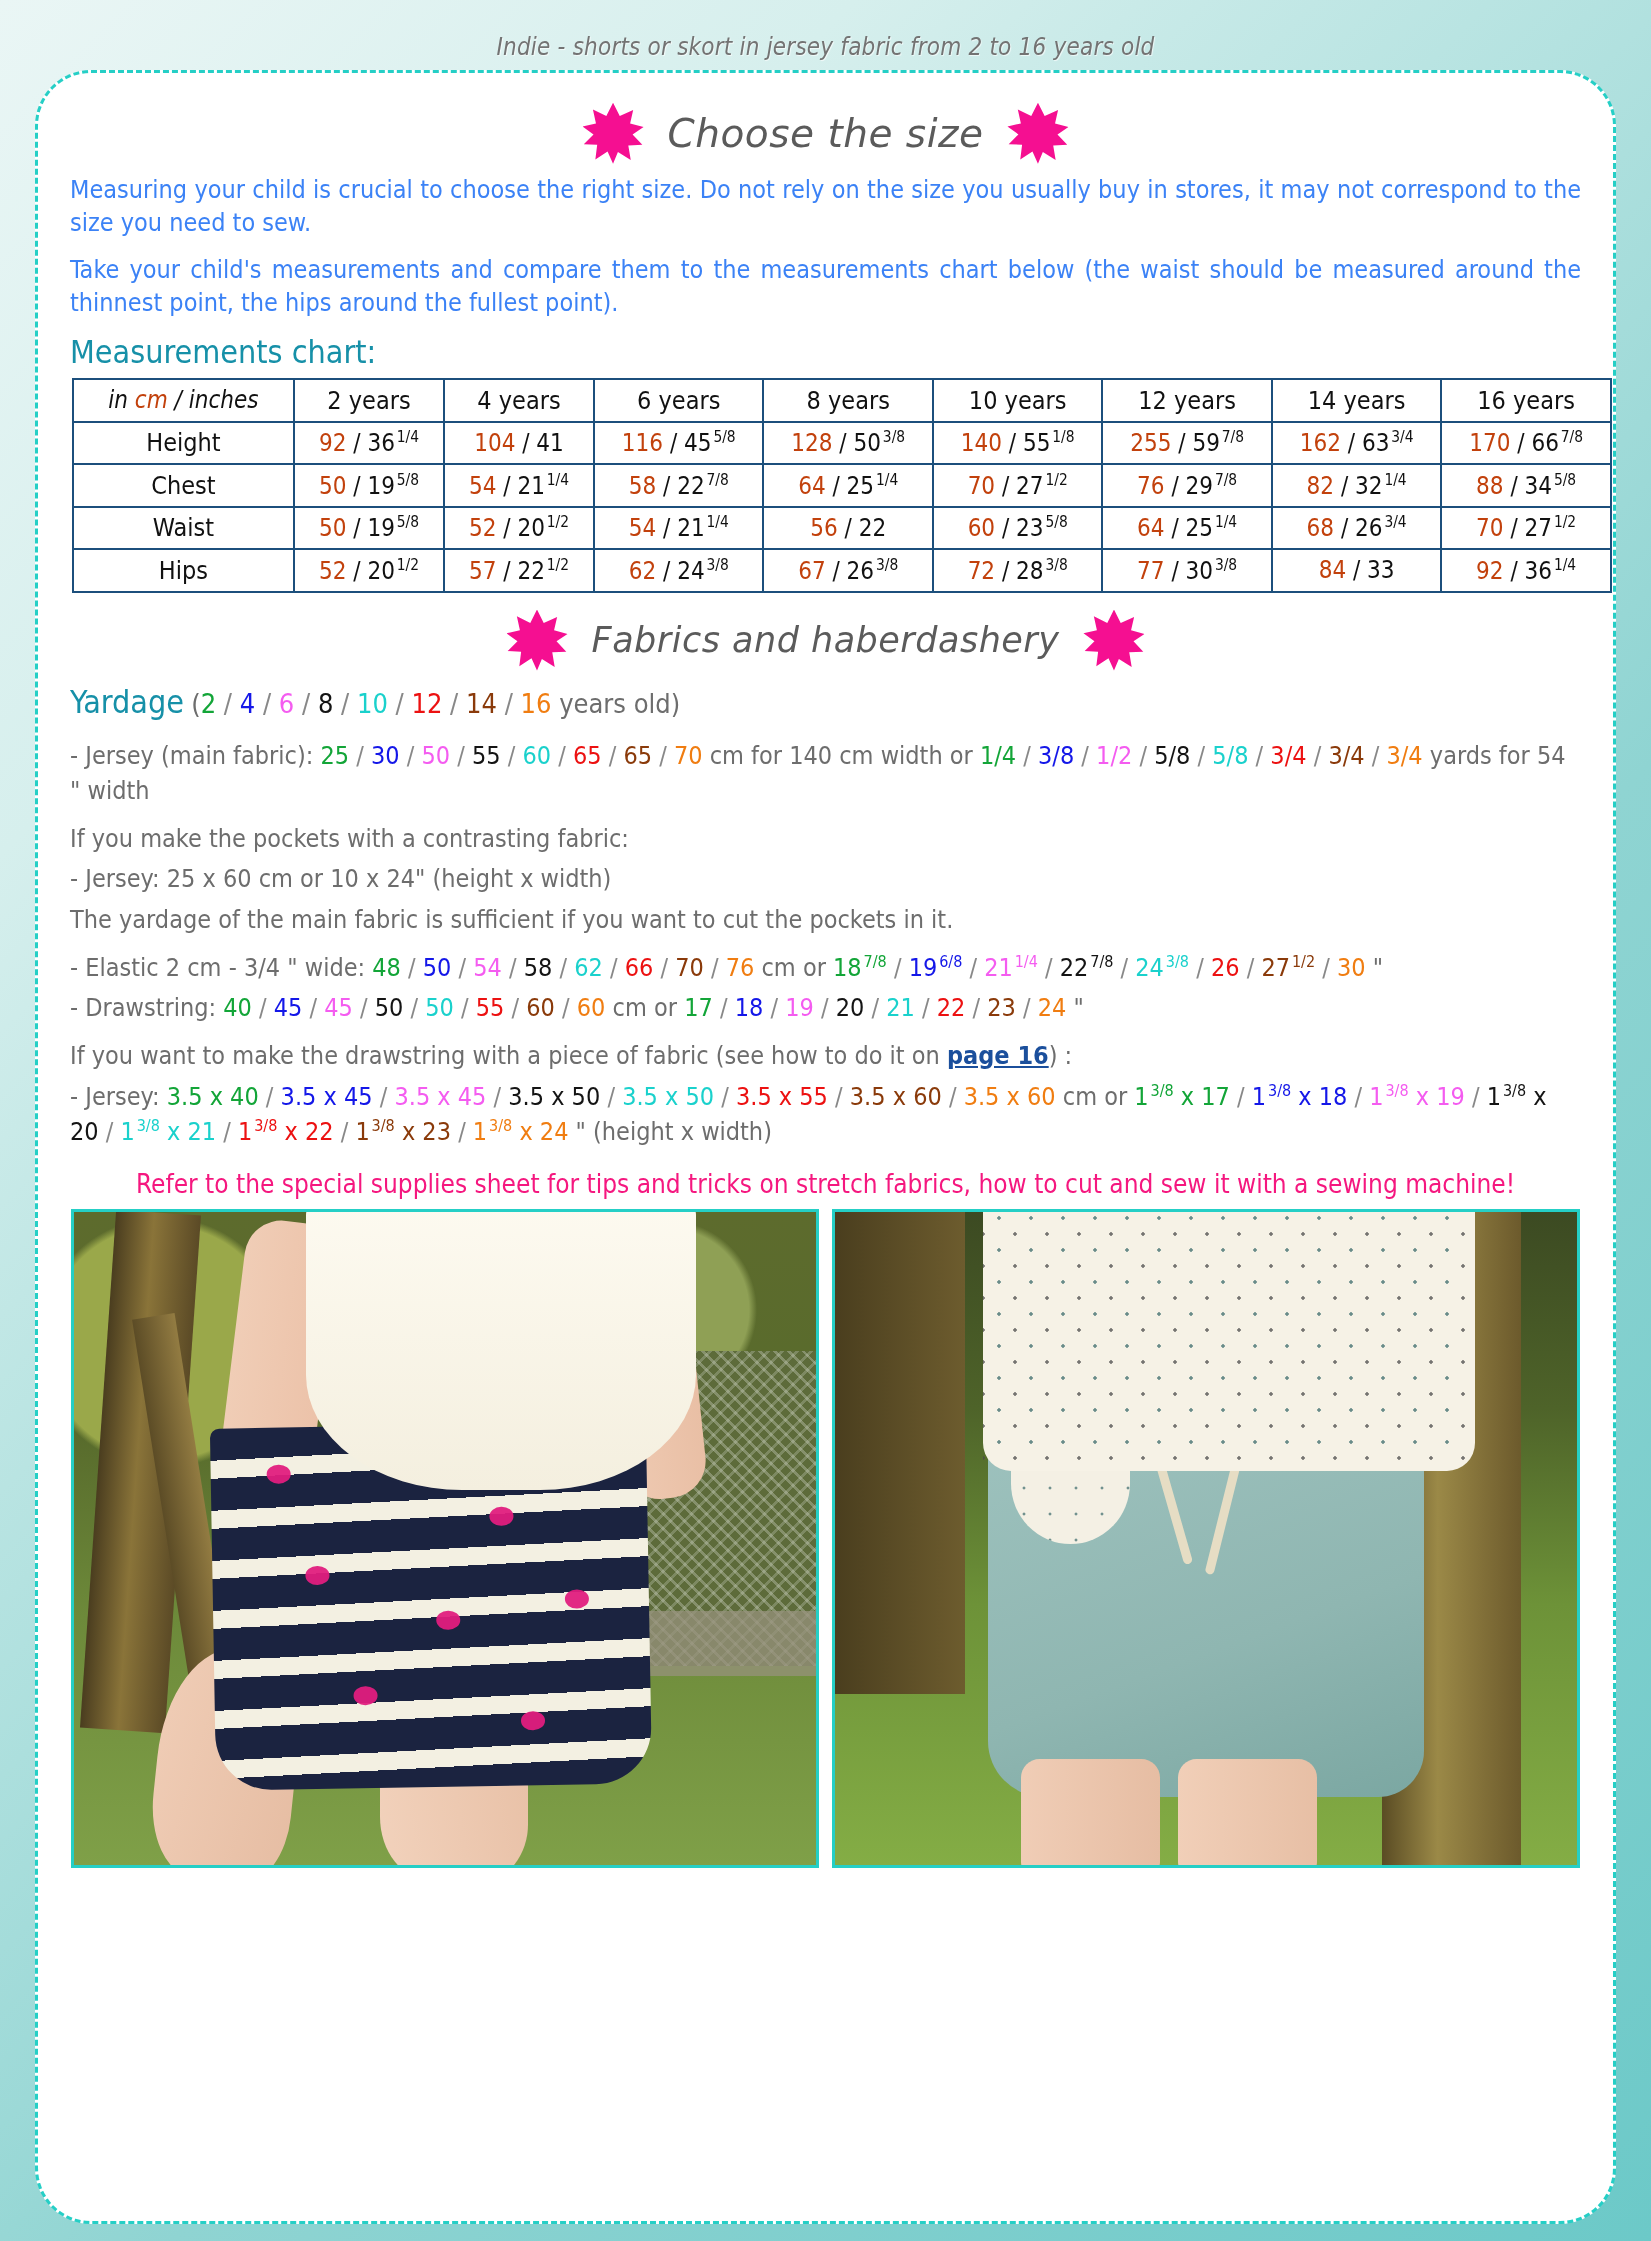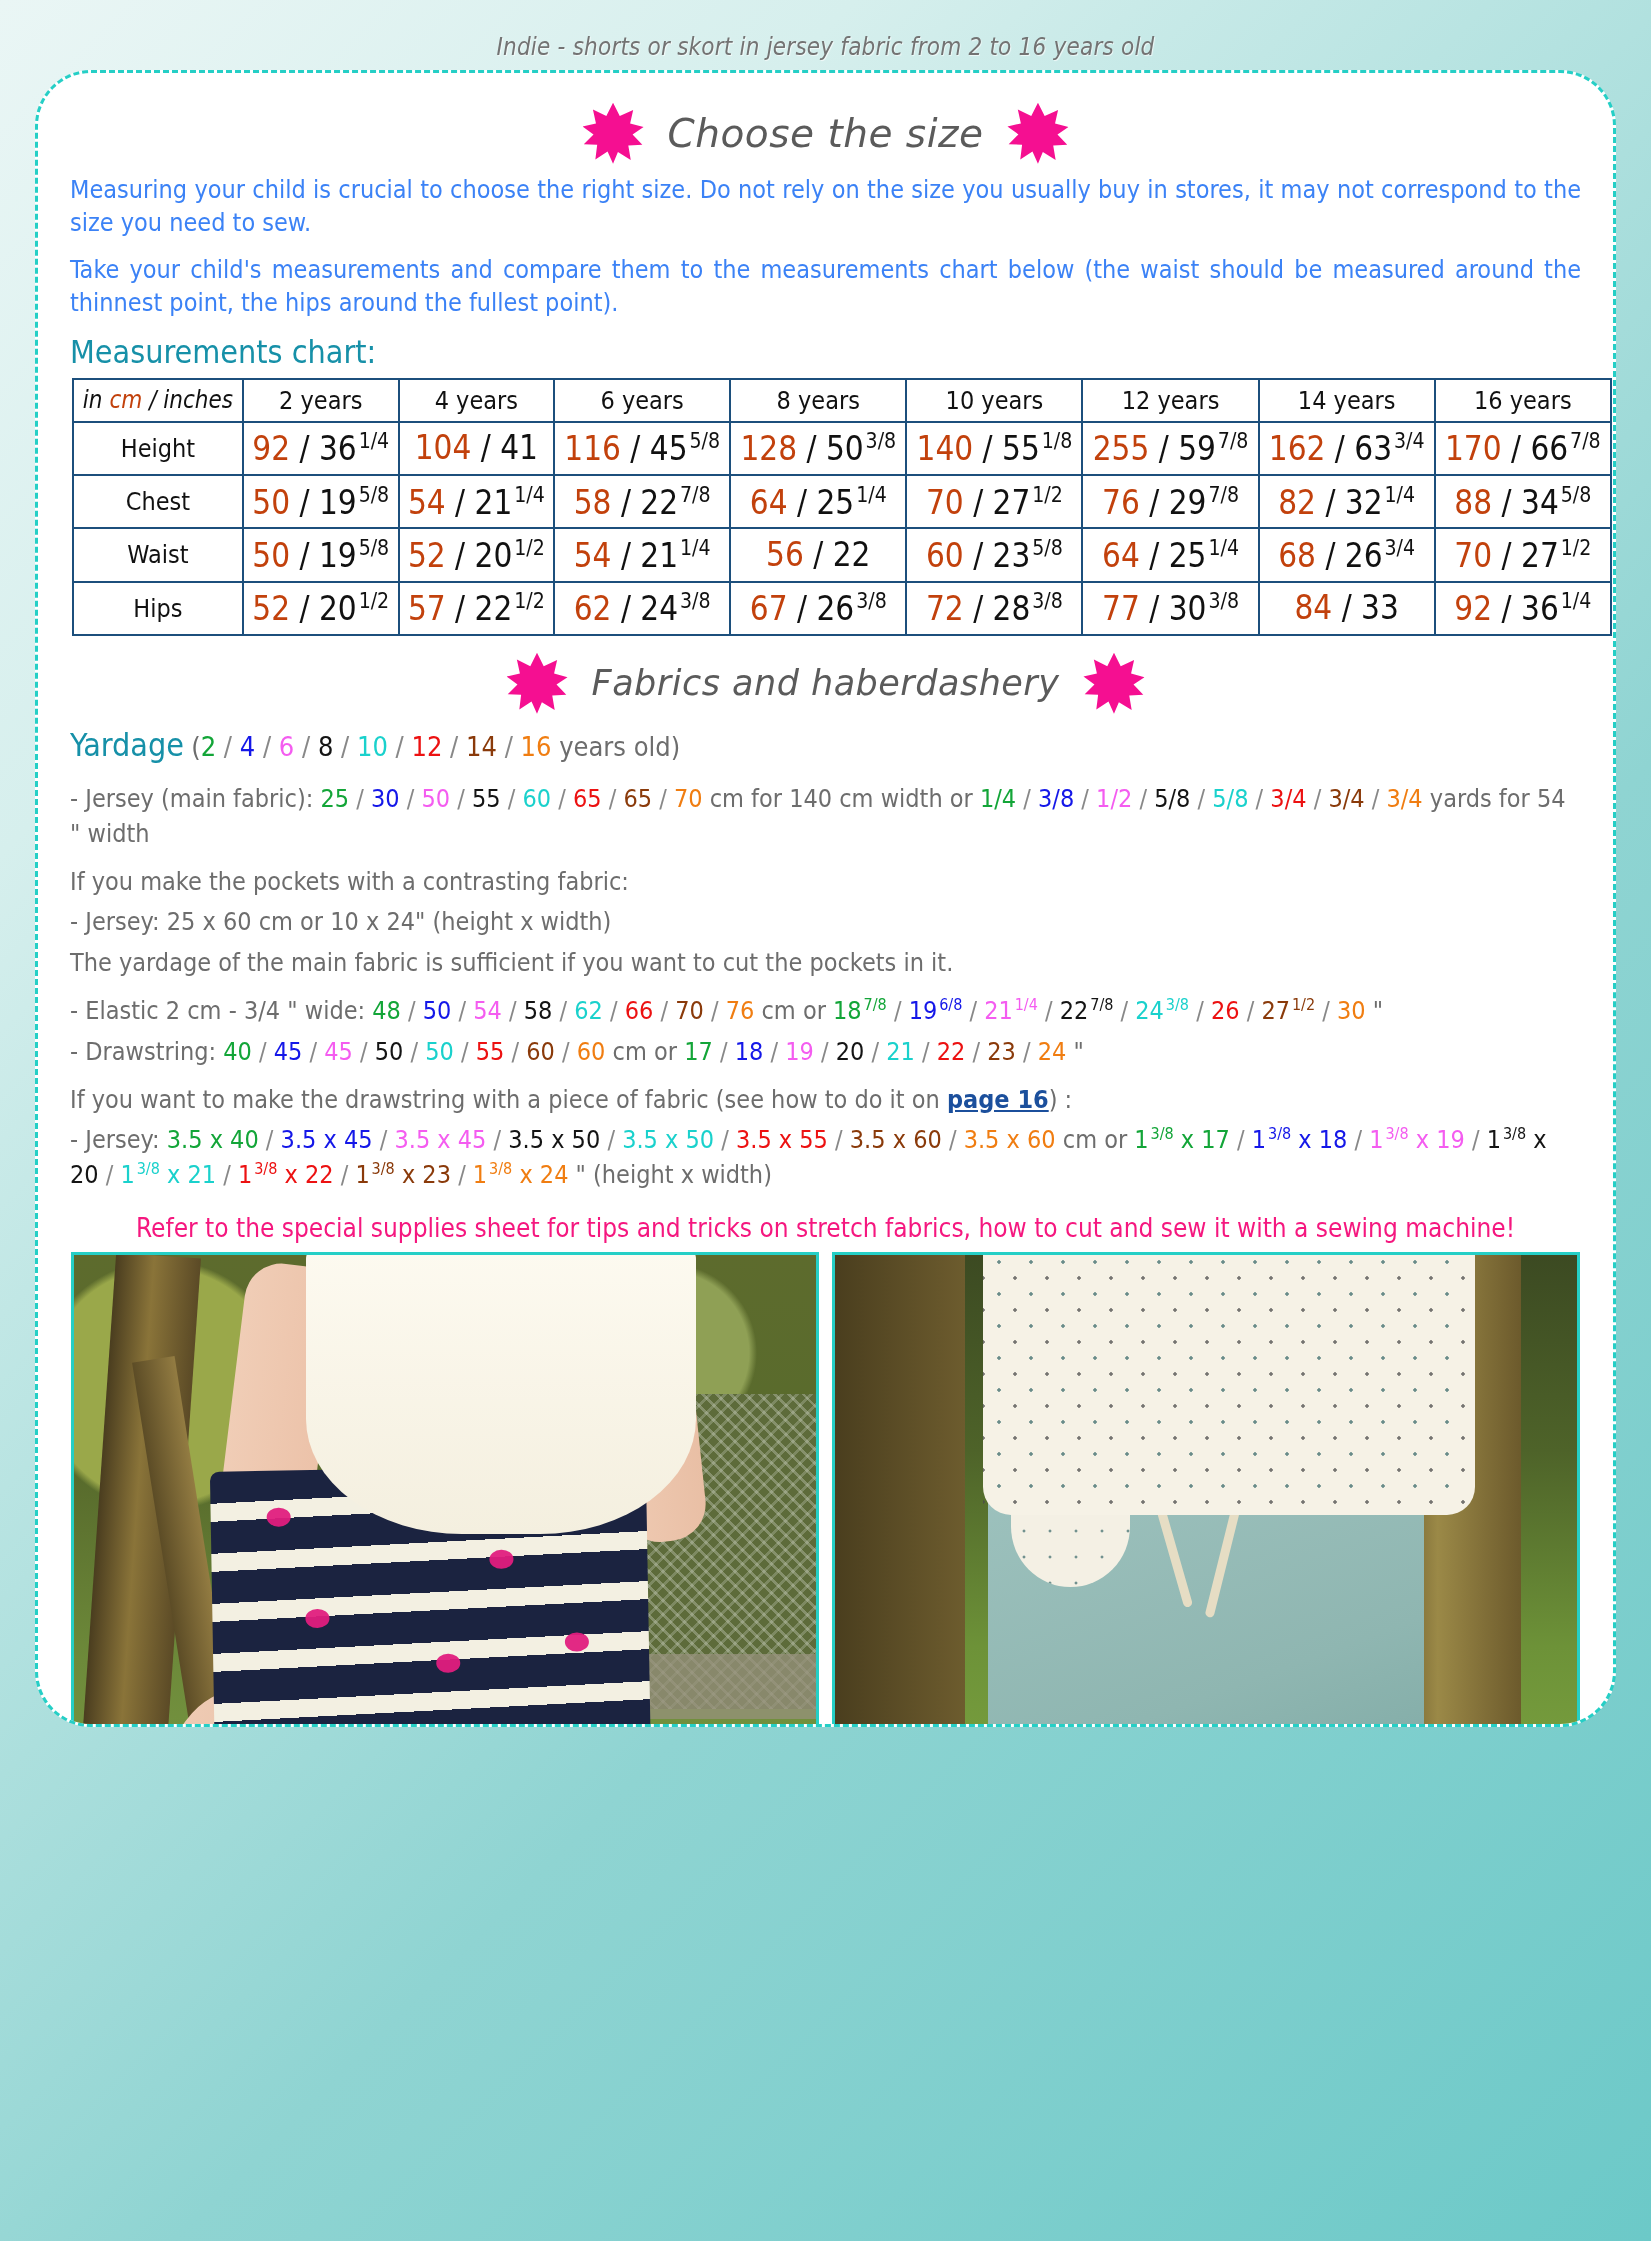--- a/index.html
+++ b/index.html
@@ -9,21 +9,21 @@
     background:linear-gradient(135deg,#eaf6f5 0%,#d6efed 22%,#8fd4d2 62%,#6cc9c8 100%);
     overflow:hidden;position:relative;
   }
   .page-title{
     position:absolute;top:33px;left:0;width:100%;text-align:center;
     font-family:"DejaVu Sans Condensed","Liberation Sans",sans-serif;
     font-style:italic;font-size:24px;color:#737373;letter-spacing:0.2px;
     text-shadow:0.9px 0.9px 0.9px rgba(255,255,255,.7);
   }
   .sheet{
-    position:absolute;left:35px;top:70px;width:1581px;height:1657px;
+    position:absolute;left:35px;top:70px;width:1581px;height:2154px;
     background:#fff;border:3.7px dashed #25cfc6;border-radius:56px;
     box-sizing:border-box;overflow:hidden;
   }
   .inner{padding:13px 32px 0 32px;}
 
   
   .section-head{display:flex;align-items:center;justify-content:center;gap:24px;margin:16.7px 0 9.3px;}
   .star{
     width:61px;height:61px;background:#f50f91;flex:0 0 auto;
     filter:drop-shadow(3.7px 4.6px 3.7px rgba(90,90,90,.55));
@@ -45,21 +45,21 @@
   h3.sub{
     margin:5.6px 0 7.4px 0;font-size:32px;font-weight:400;color:#1690a8;
     font-family:"DejaVu Sans Condensed","Liberation Sans",sans-serif;
   }
 
   
   table.meas{border-collapse:collapse;width:1540px;margin:1.9px 0 16.7px 1.9px;
     font-family:"DejaVu Sans Condensed","Liberation Sans",sans-serif;}
   table.meas td{
     border:2.8px solid #1c4f7c;text-align:center;color:#111;
-    font-size:33px;padding:6.5px 1.9px;background:#fff;line-height:1.1;white-space:nowrap;
+    font-size:24px;padding:6.5px 1.9px;background:#fff;line-height:1.1;white-space:nowrap;
   }
   table.meas td.hdr{font-size:25px;}
   table.meas td.corner{font-style:italic;font-size:24px;}
   table.meas td.rowlab{font-size:25px;}
   .cm{color:#c2410c;}
   sup.fr{font-size:.64em;vertical-align:super;margin-left:1.9px;}
 
   
   .yard-title{font-size:32px;color:#1690a8;
     font-family:"DejaVu Sans Condensed","Liberation Sans",sans-serif;}

